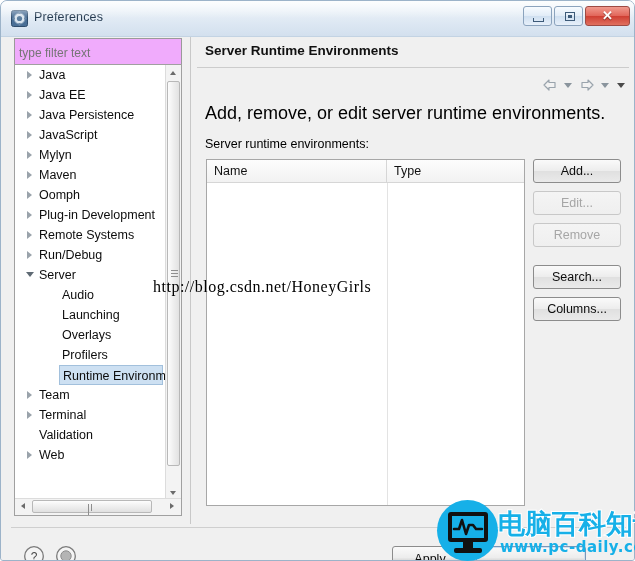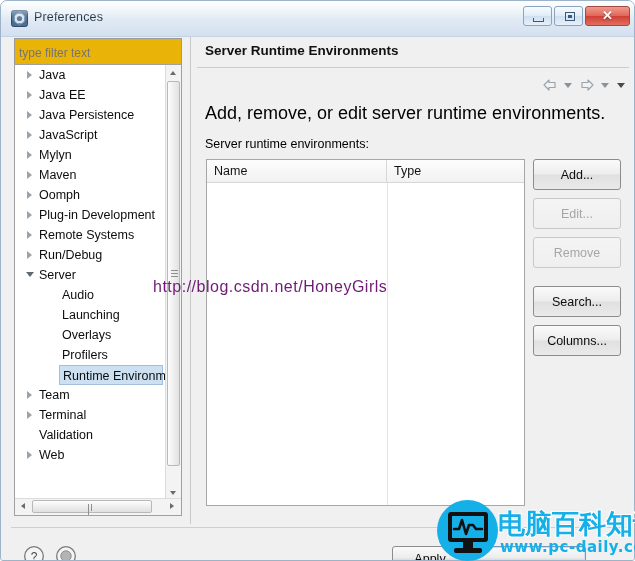--- a/index.html
+++ b/index.html
@@ -126,21 +126,21 @@
     background: #f0f0f0;
   }
 
   
   .filter-box {
     position: absolute;
     left: 13px; top: 1px;
     width: 168px; height: 30px;
     box-sizing: border-box;
     border: 1px solid #9a9a9a;
-    background: #eab308;
+    background: #f0abfc;
     font-family: "Liberation Sans", sans-serif;
     font-size: 12px;
     color: #5a5a5a;
     padding: 0 4px;
     line-height: 20px;
     outline: none;
   }
 
   .tree-panel {
     position: absolute;
@@ -384,21 +384,21 @@
   }
 
   
   .btncol {
     position: absolute;
     left: 532px; top: 122px;
     width: 88px;
   }
   .btn {
     display: block;
-    width: 88px; height: 31px;
+    width: 88px; height: 24px;
     box-sizing: border-box;
     border: 1px solid #8c8c8c;
     border-radius: 3px;
     background: linear-gradient(180deg, #fafafa 0%, #ededed 48%, #e0e0e0 52%, #eaeaea 100%);
     font-family: "Liberation Sans", sans-serif;
     font-size: 12.5px;
     color: #0d0d0d;
     cursor: pointer;
     padding: 0;
   }
@@ -449,23 +449,23 @@
   .fbtn.default {
     width: 110px;
     border-color: #7a97b8;
     box-shadow: 0 0 0 1px #cfe0f0 inset;
   }
 
   
   .wm-center {
     position: absolute;
     left: 153px; top: 278px;
-    font-family: Liberation Sans, sans-serif;
+    font-family: Liberation Serif, serif;
     font-size: 16px;
-    color: #701a75;
+    color: #000000;
     letter-spacing: .5px;
     white-space: nowrap;
     pointer-events: none;
     user-select: none;
   }
 
   .wm-logo {
     position: absolute;
     left: 437px; top: 500px;
     width: 198px; height: 61px;

